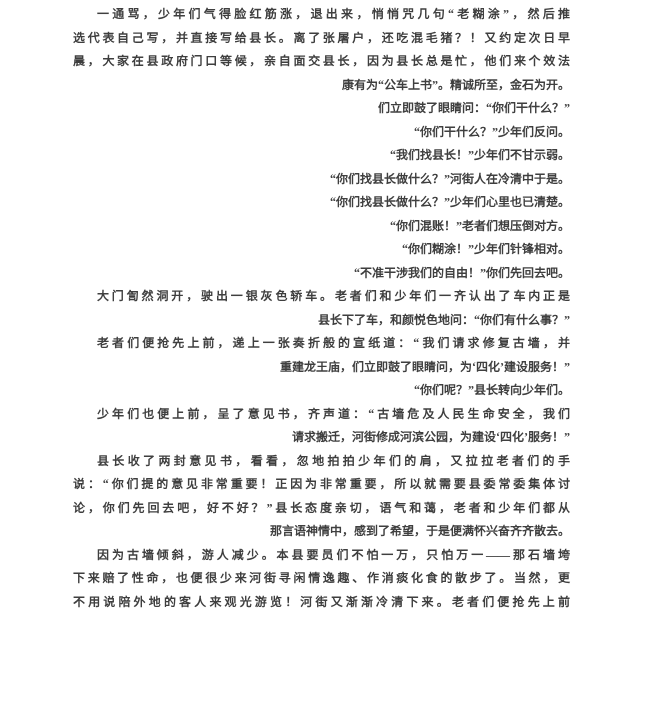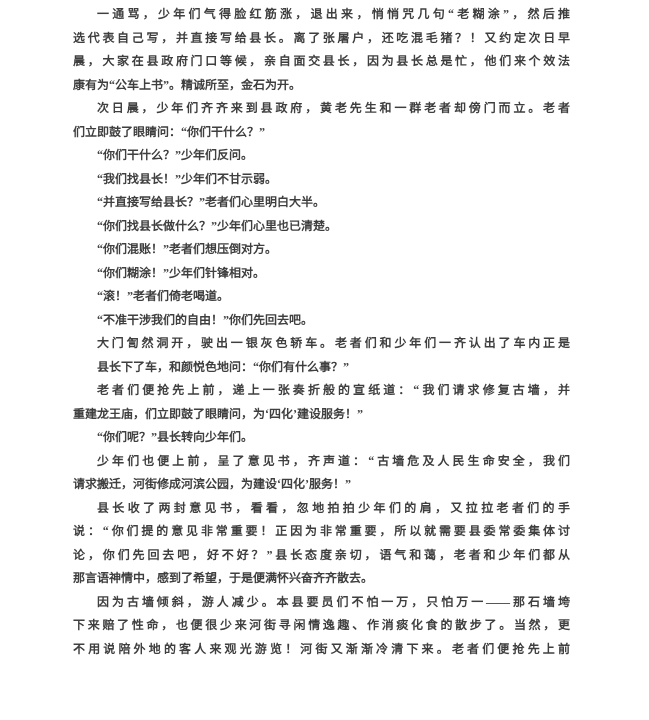--- a/index.html
+++ b/index.html
@@ -20,21 +20,21 @@
     left: 73px;
     top: 3px;
     width: 497px;
     font-size: 12px;
     line-height: 23.5px;
     letter-spacing: 0;
     font-weight: bold;
   }
   .text-line {
     height: 23.5px;
-    text-align: left;
+    text-align: right;
     white-space: normal;
     overflow: visible;
   }
   
   .text-line.fill {
     text-align: justify;
     text-align-last: justify;
   }
   
   .text-line.indent {
@@ -43,29 +43,27 @@
 </style>
 </head>
 <body>
 
 <div class="page" style="background: rgb(255, 255, 255);">
   <div class="text-block" style="color: rgb(63, 63, 63);">
       <div class="text-line indent fill">一通骂，少年们气得脸红筋涨，退出来，悄悄咒几句“老糊涂”，然后推</div>
       <div class="text-line fill">选代表自己写，并直接写给县长。离了张屠户，还吃混毛猪？！又约定次日早</div>
       <div class="text-line fill">晨，大家在县政府门口等候，亲自面交县长，因为县长总是忙，他们来个效法</div>
       <div class="text-line">康有为“公车上书”。精诚所至，金石为开。</div>
-      <div class="text-line indent fill">次日晨，少年们齐齐来到县政府，黄老先生和一群老者却傍门而立。老者</div>
       <div class="text-line">们立即鼓了眼睛问：“你们干什么？”</div>
       <div class="text-line indent">“你们干什么？”少年们反问。</div>
       <div class="text-line indent">“我们找县长！”少年们不甘示弱。</div>
-      <div class="text-line indent">“并直接写给县长？”老者们心里明白大半。</div>
+      <div class="text-line indent">“你们找县长做什么？”河街人在冷清中于是。</div>
       <div class="text-line indent">“你们找县长做什么？”少年们心里也已清楚。</div>
       <div class="text-line indent">“你们混账！”老者们想压倒对方。</div>
       <div class="text-line indent">“你们糊涂！”少年们针锋相对。</div>
-      <div class="text-line indent">“滚！”老者们倚老喝道。</div>
       <div class="text-line indent">“不准干涉我们的自由！”你们先回去吧。</div>
       <div class="text-line indent fill">大门訇然洞开，驶出一银灰色轿车。老者们和少年们一齐认出了车内正是</div>
       <div class="text-line indent">县长下了车，和颜悦色地问：“你们有什么事？”</div>
       <div class="text-line indent fill">老者们便抢先上前，递上一张奏折般的宣纸道：“我们请求修复古墙，并</div>
       <div class="text-line">重建龙王庙，们立即鼓了眼睛问，为‘四化’建设服务！”</div>
       <div class="text-line indent">“你们呢？”县长转向少年们。</div>
       <div class="text-line indent fill">少年们也便上前，呈了意见书，齐声道：“古墙危及人民生命安全，我们</div>
       <div class="text-line">请求搬迁，河街修成河滨公园，为建设‘四化’服务！”</div>
       <div class="text-line indent fill">县长收了两封意见书，看看，忽地拍拍少年们的肩，又拉拉老者们的手</div>
       <div class="text-line fill">说：“你们提的意见非常重要！正因为非常重要，所以就需要县委常委集体讨</div>

